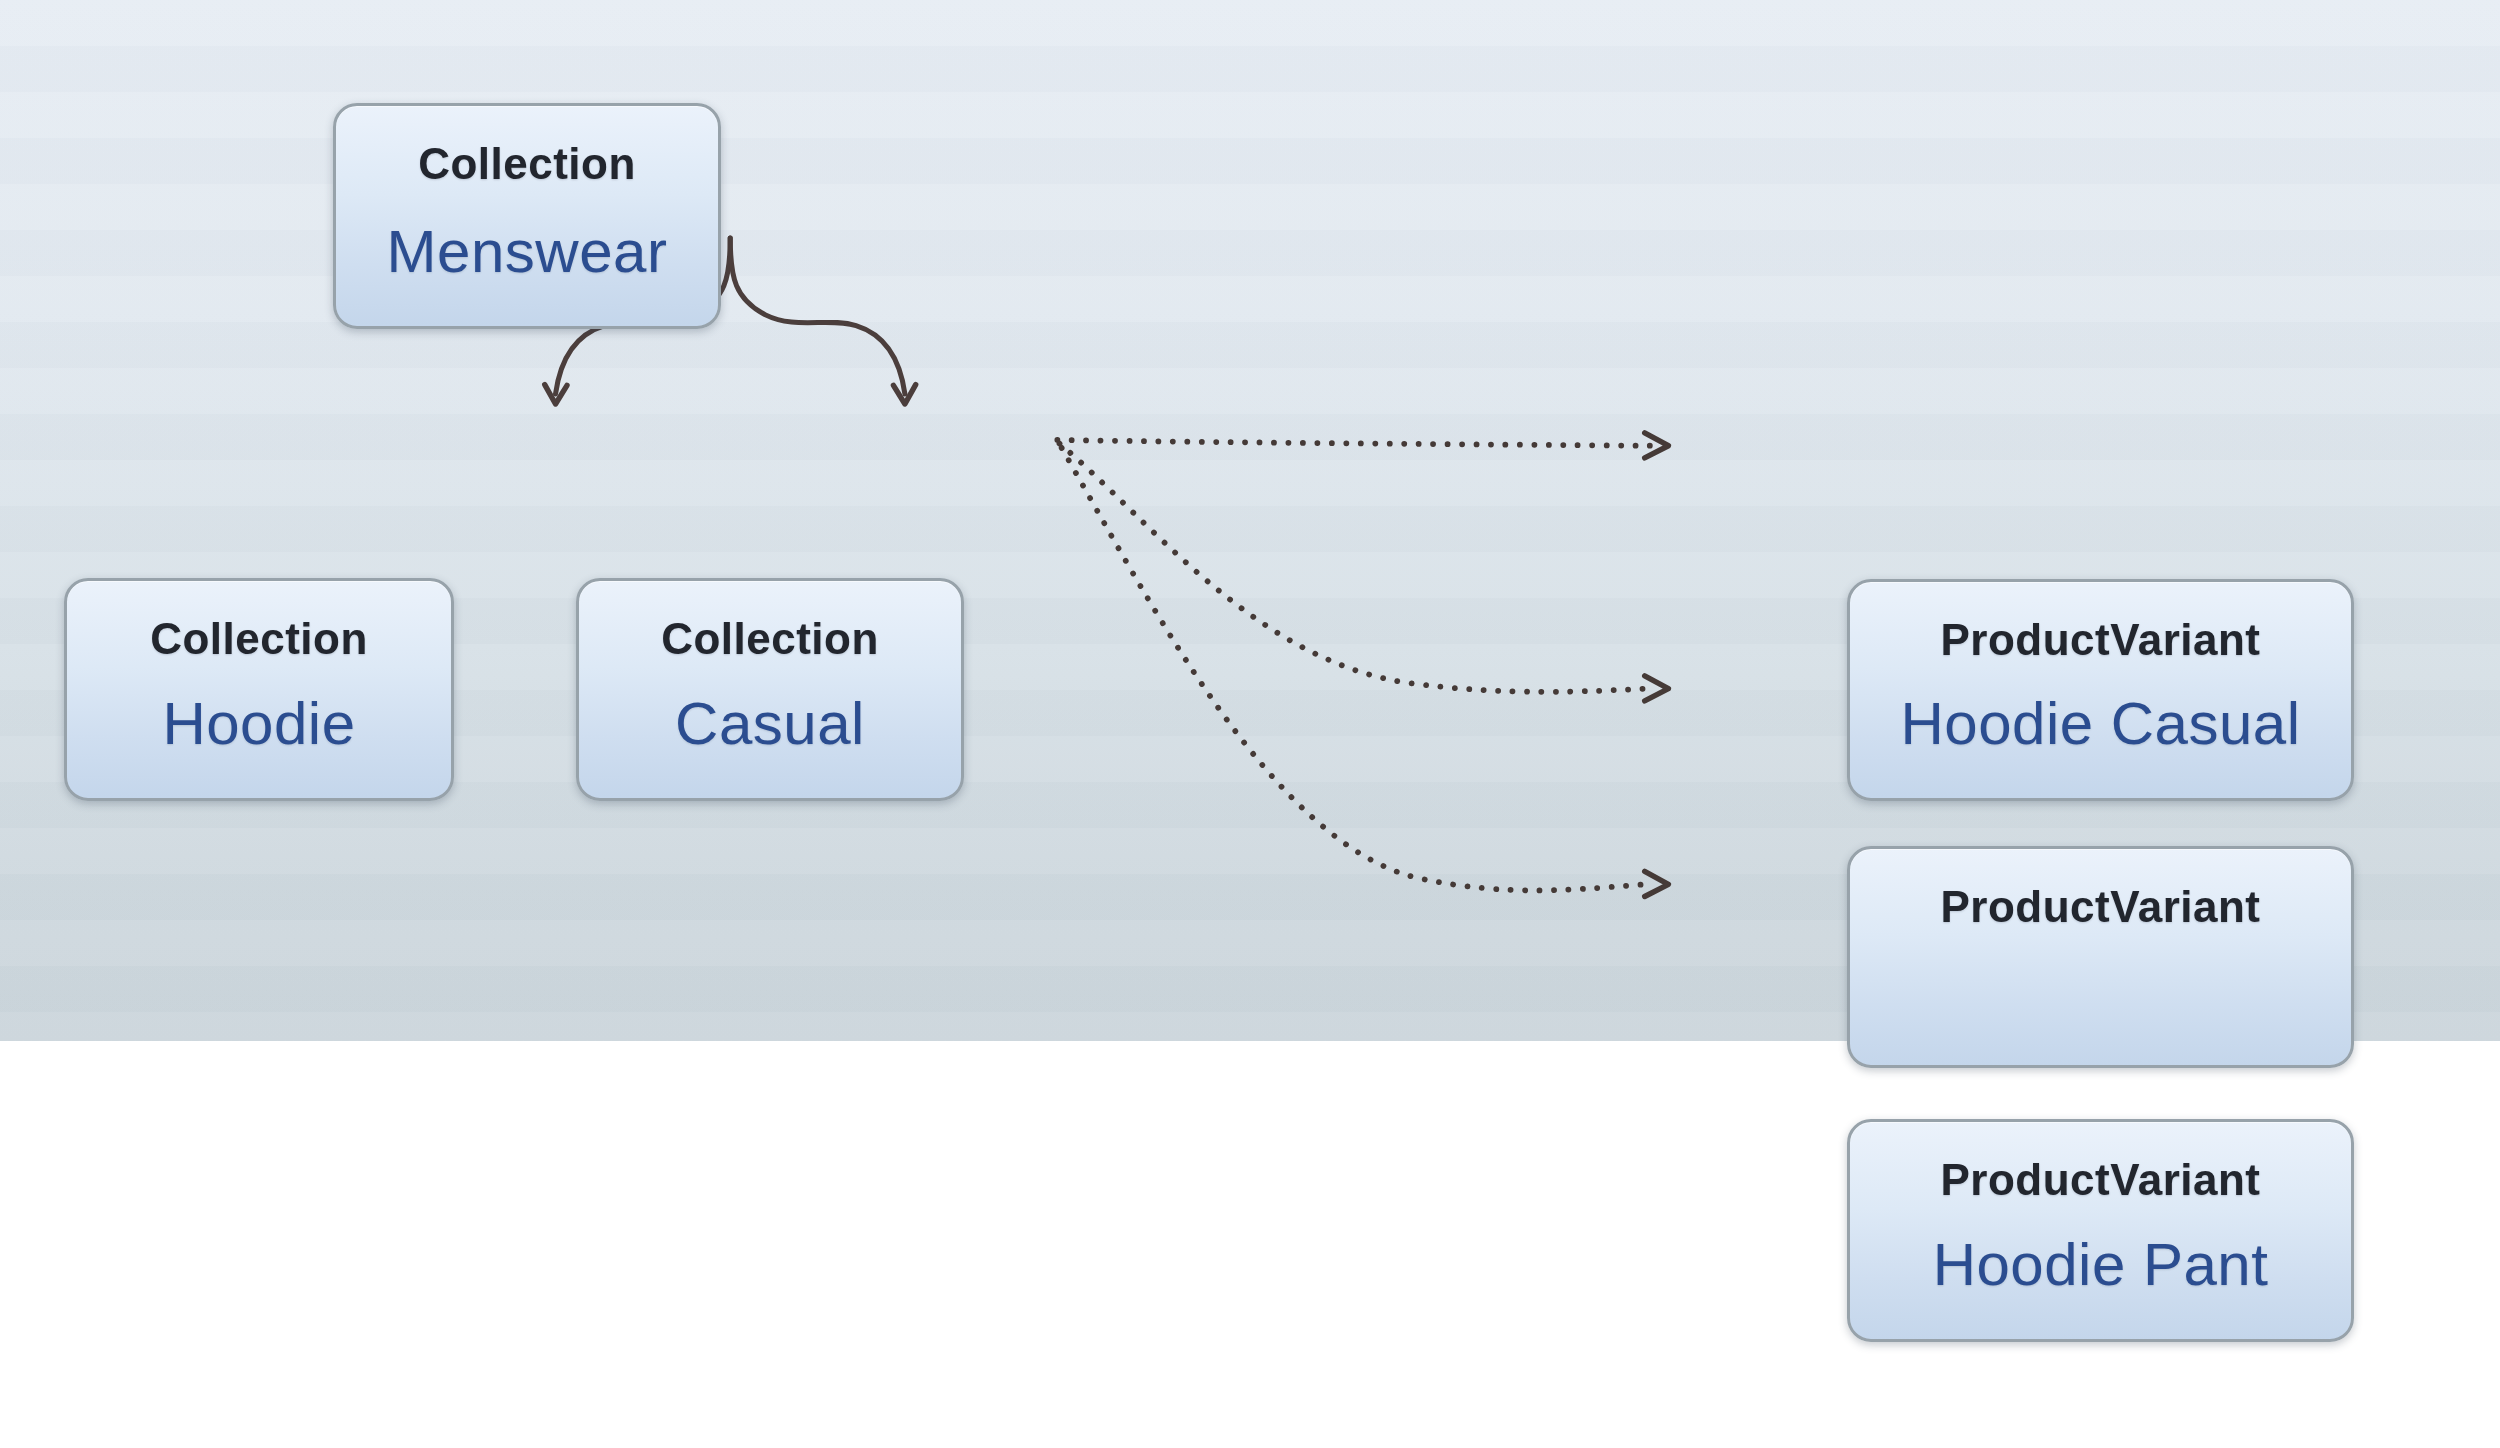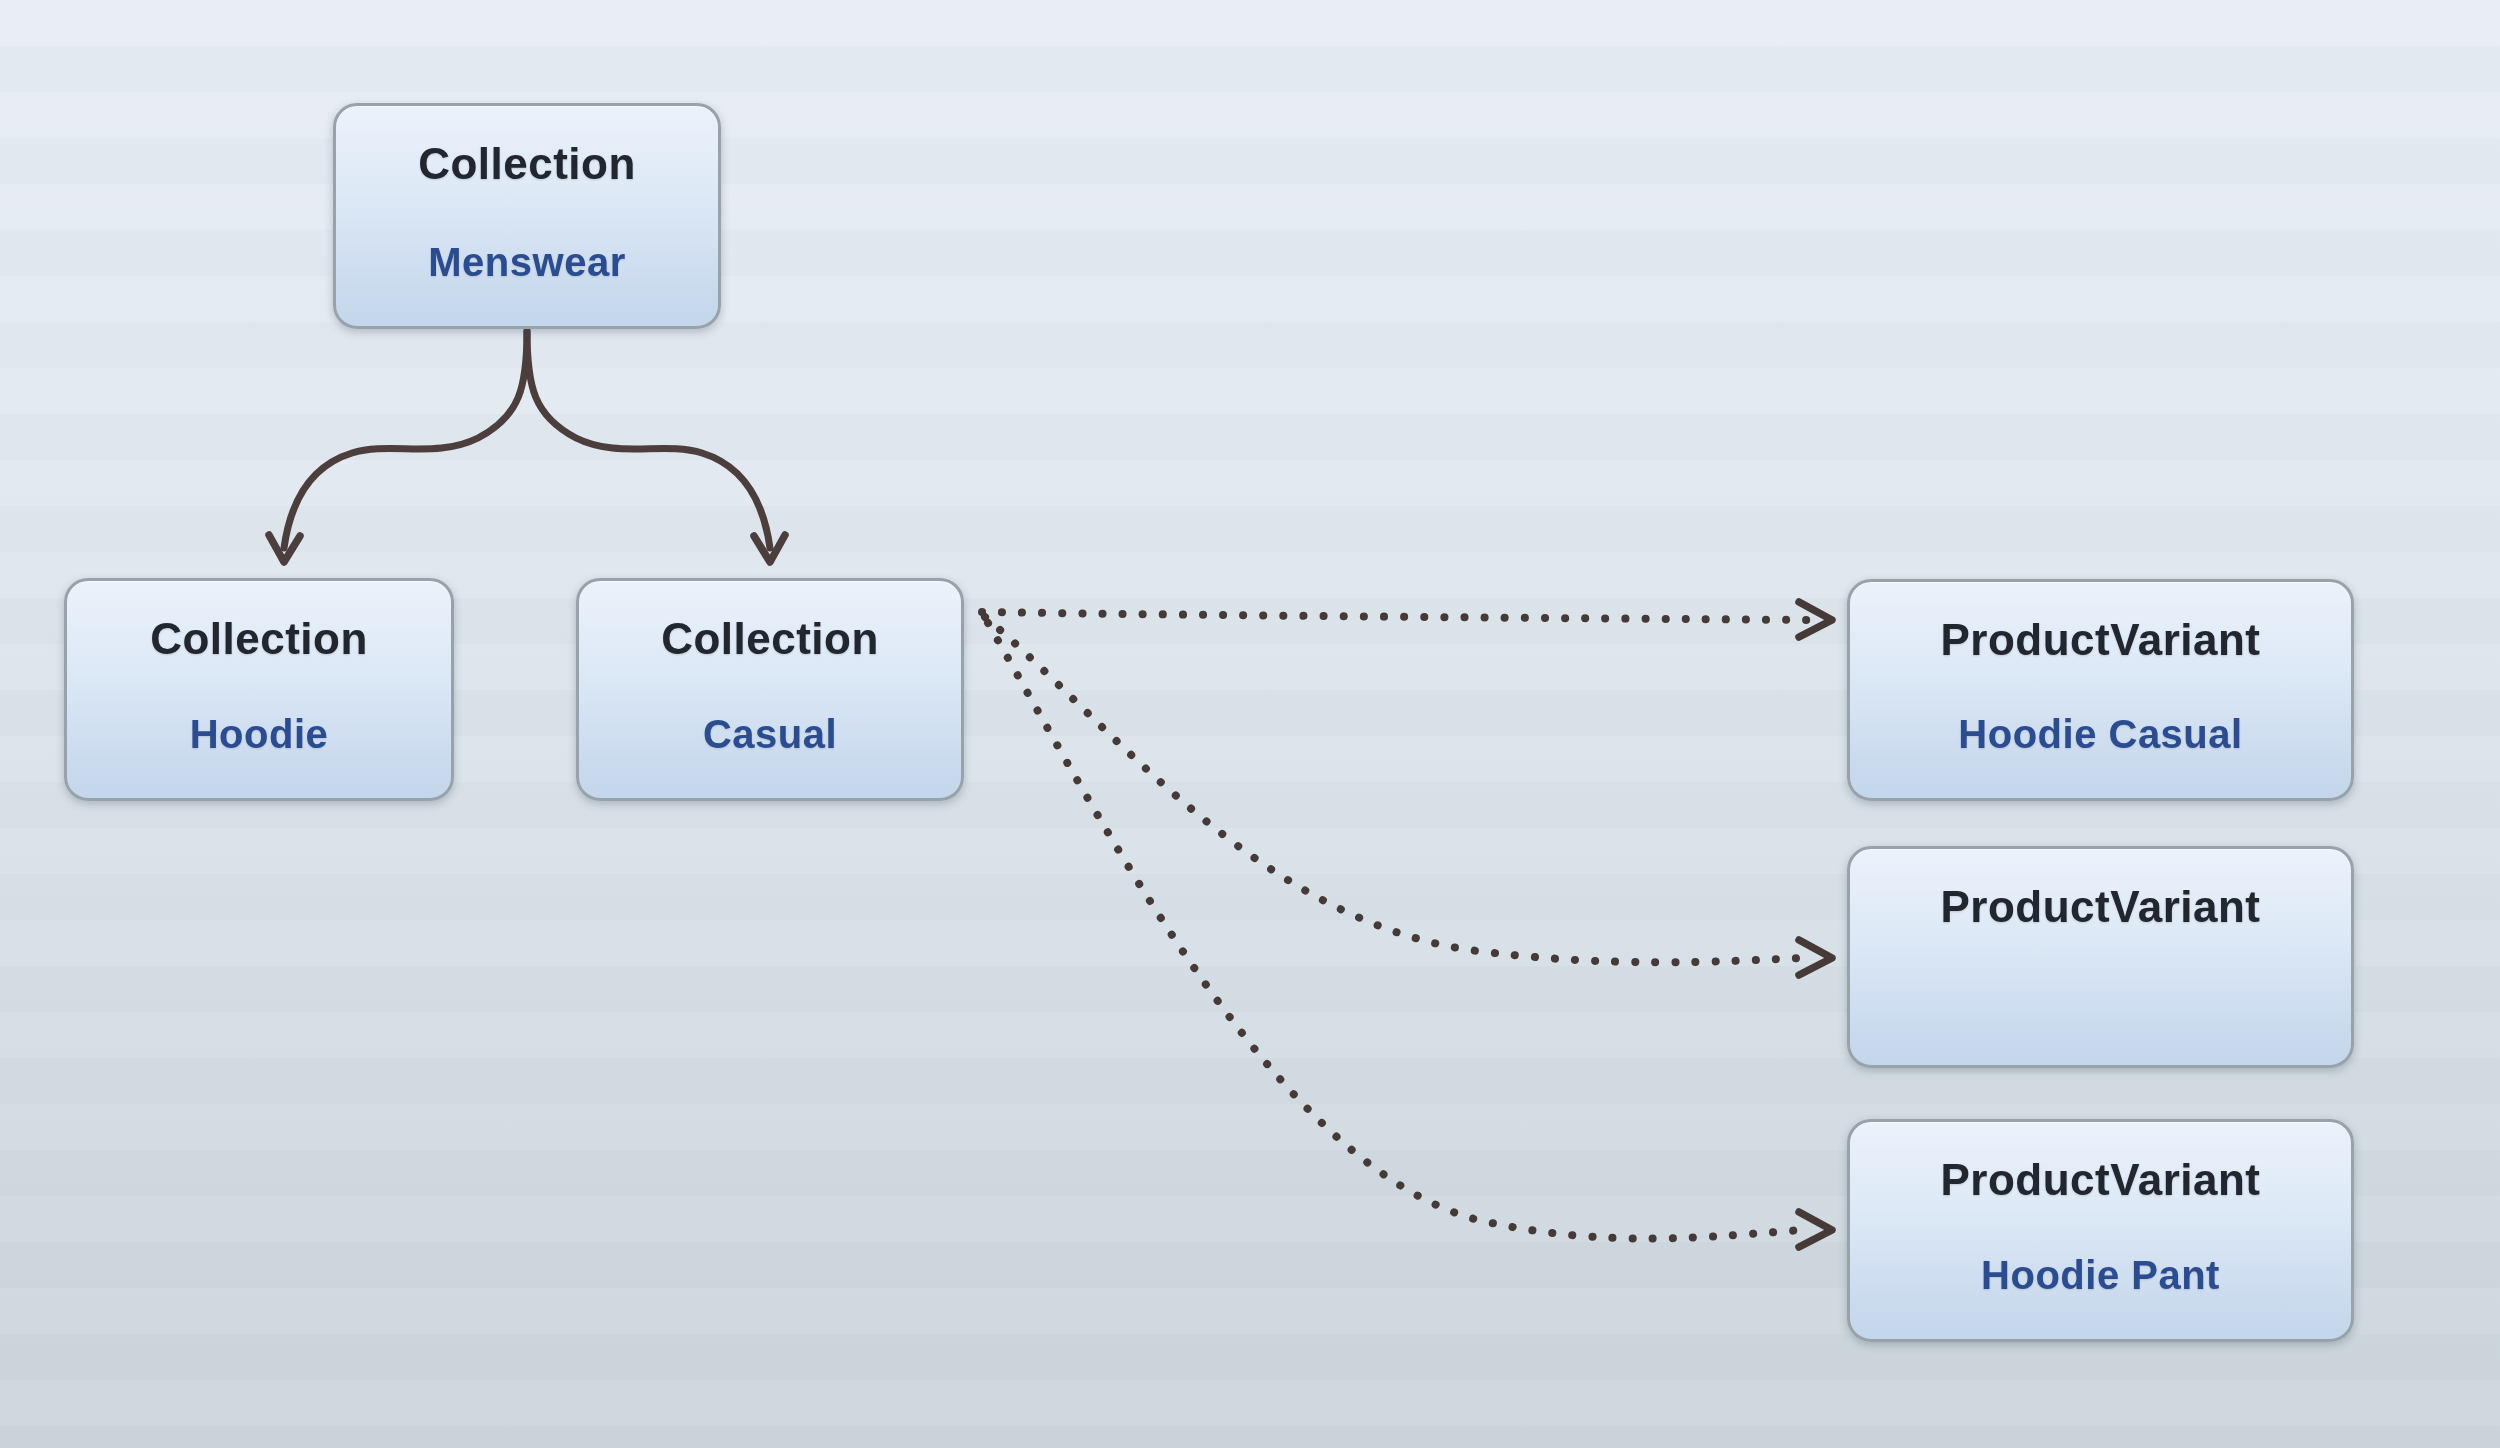--- a/index.html
+++ b/index.html
@@ -6,21 +6,21 @@
     margin: 0;
     padding: 0;
     width: 2500px;
     height: 1448px;
     overflow: hidden;
     font-family: "Liberation Sans", "DejaVu Sans", sans-serif;
   }
   .canvas {
     position: relative;
     width: 2500px;
-    height: 1448px;
+    height: 1041px;
     background:
       repeating-linear-gradient(180deg,
         rgba(255,255,255,0.035) 0px, rgba(255,255,255,0.035) 46px,
         rgba(90,110,125,0.025) 46px, rgba(90,110,125,0.025) 92px),
       linear-gradient(180deg, #e7edf4 0%, #e2e9f0 30%, #d8e1e7 62%, #cfd9df 85%, #ccd6dc 100%);
   }
   .edges {
     position: absolute;
     inset: 0;
     width: 100%;
@@ -43,22 +43,22 @@
   .node-type {
     font-size: 44px;
     font-weight: bold;
     color: #22262e;
     letter-spacing: 0.5px;
     line-height: 1;
     text-shadow: 0 1px 2px rgba(30,40,60,0.18);
     white-space: nowrap;
   }
   .node-name {
-    font-size: 40px;
-    font-weight: bold;
+    font-size: 60px;
+    font-weight: normal;
     color: #2b4d90;
     letter-spacing: 0.5px;
     line-height: 1;
     text-shadow: 0 1px 2px rgba(30,40,60,0.15);
     white-space: nowrap;
   }
   .n-menswear { left: 333px; top: 103px;  width: 388px; height: 226px; }
   .n-formal   { left: 64px;  top: 578px;  width: 390px; height: 223px; }
   .n-casual   { left: 576px; top: 578px;  width: 388px; height: 223px; }
   .n-hoodie   { left: 1847px; top: 579px; width: 507px; height: 222px; }

